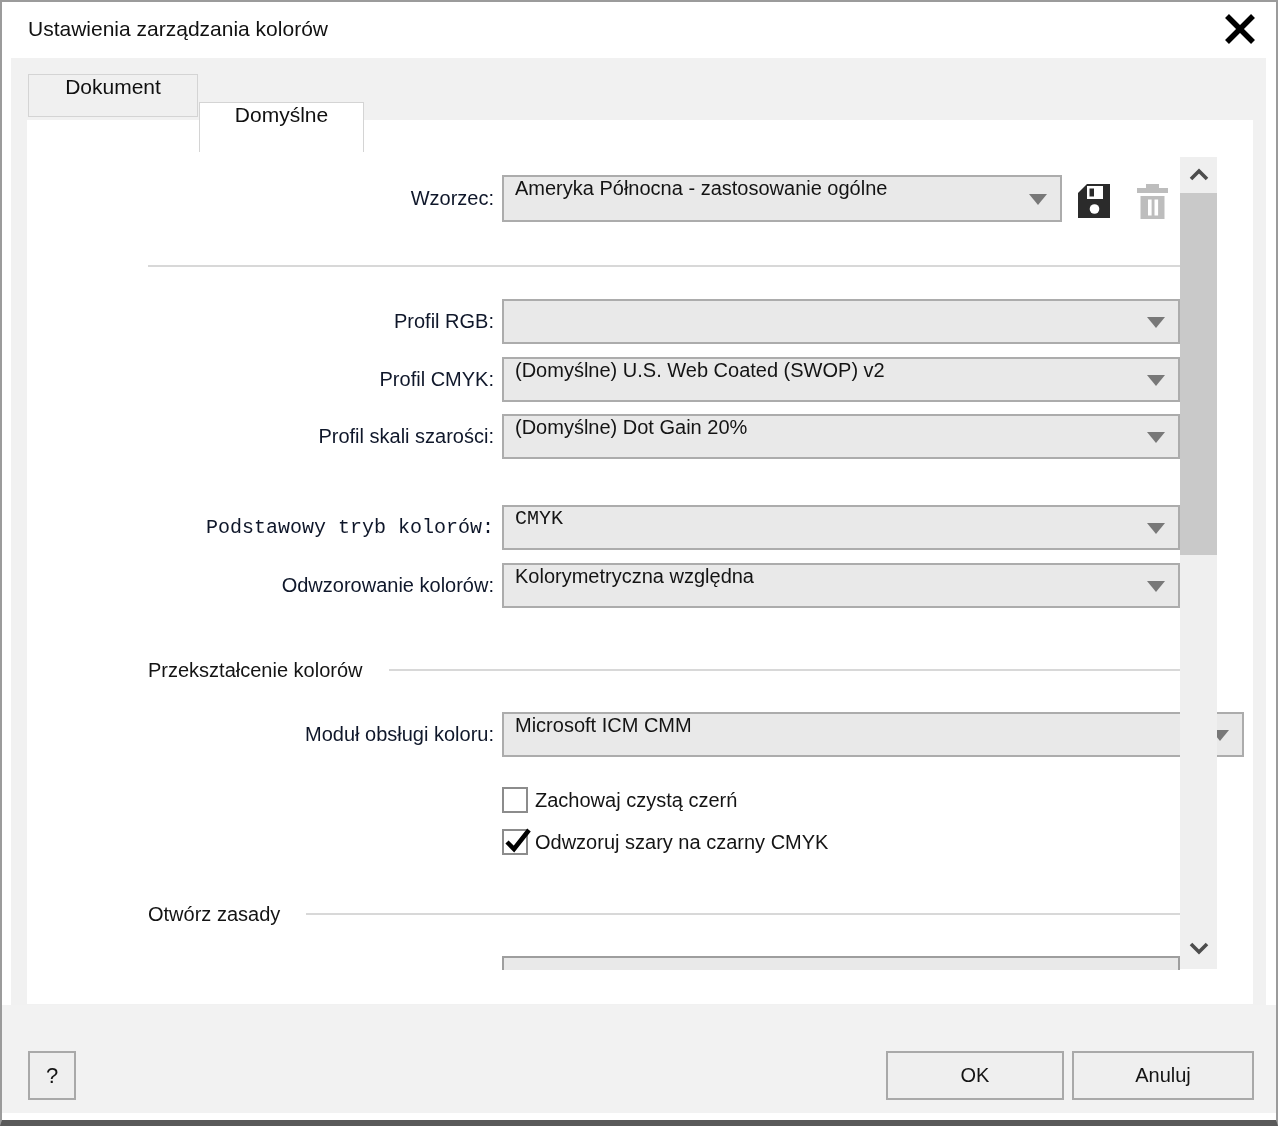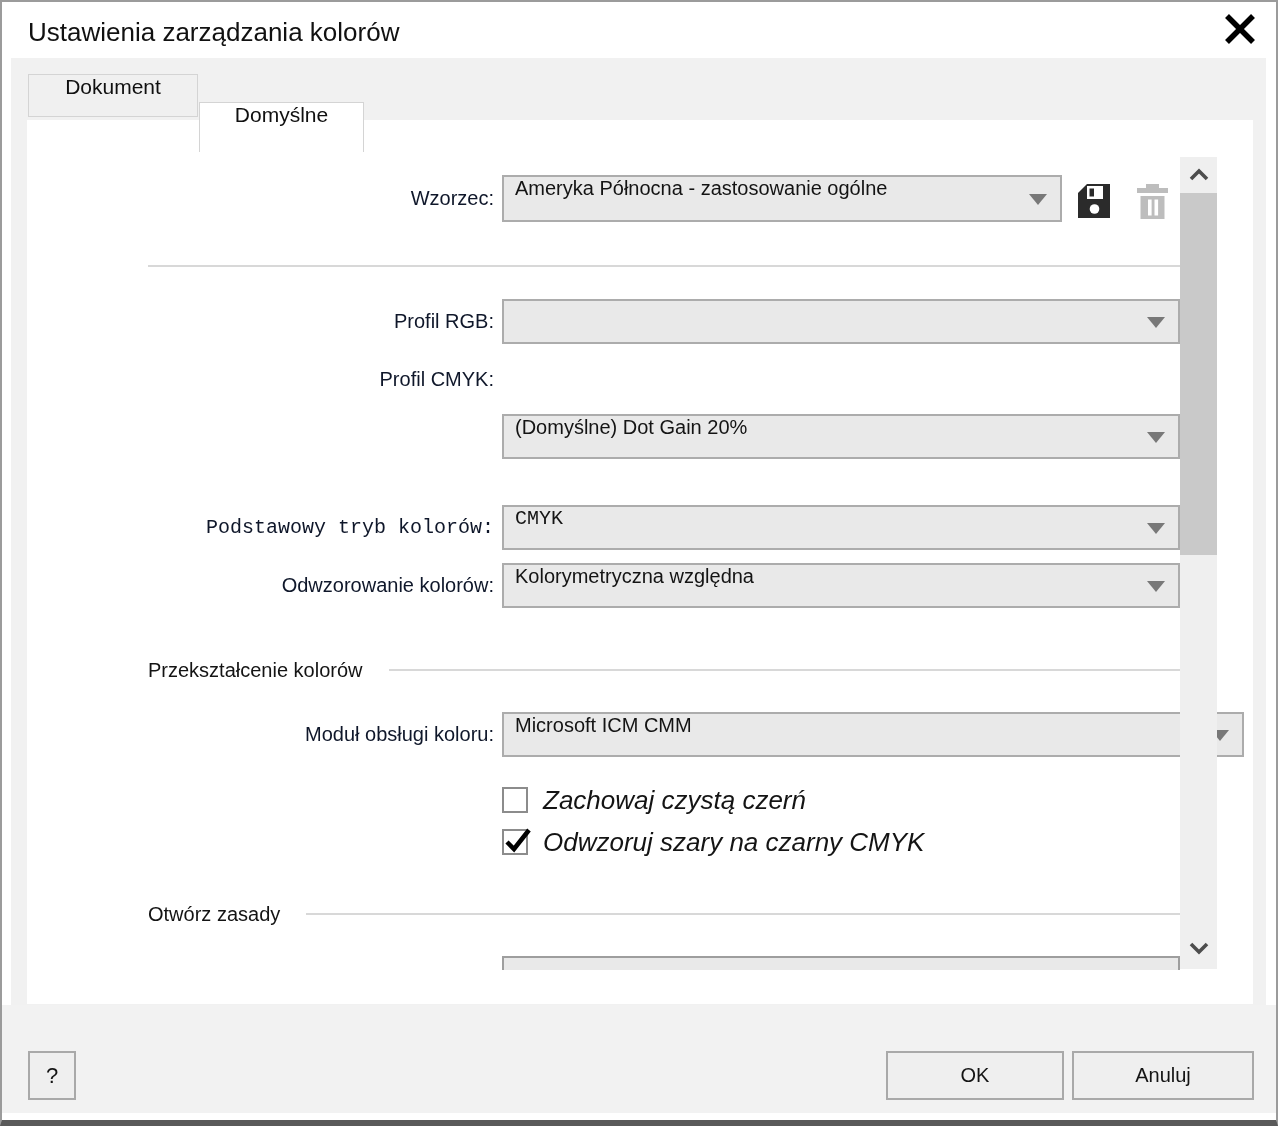--- a/index.html
+++ b/index.html
@@ -7,21 +7,21 @@
   body { font-family:"Liberation Sans", sans-serif; }
 
   .window{
     position:relative; width:1278px; height:1126px; background:#ffffff;
     border:2px solid #9b9b9b; border-bottom:6px solid #5a5a5a;
     overflow:hidden; color:#141414;
   }
 
   .dialog-title{
     position:absolute; left:26px; top:15px;
-    font-size:26px; color:#111;
+    font-size:21px; color:#111;
   }
 
   .close-btn{
     position:absolute; left:1216px; top:6px; width:44px; height:44px;
     display:flex; align-items:center; justify-content:center; cursor:pointer;
     background:transparent; border:none;
   }
 
   
   .panel{
@@ -72,21 +72,21 @@
   }
   .section-row .rule{ flex:1; height:2px; background:#d8d8d8; }
 
   .checkbox-row{ position:absolute; display:flex; align-items:center; }
   .checkbox-box{
     width:26px; height:26px; background:#fff; border:2px solid #8c8c8c;
     position:relative; flex:0 0 auto; cursor:pointer;
   }
   .checkbox-box svg{ position:absolute; left:-1px; top:-6px; overflow:visible; display:none; }
   .checkbox-box.checked svg{ display:block; }
-  .checkbox-label{ font-size:26px; margin-left:15px; white-space:nowrap;font-style:italic; }
+  .checkbox-label{ font-size:20px; margin-left:7px; white-space:nowrap; }
 
   .icon-btn{ position:absolute; background:transparent; border:none; cursor:pointer; padding:0; }
 
   
   .scrollbar{
     position:absolute; left:1153px; top:37px; width:37px; height:812px;
     background:#efefef;
   }
   .scroll-thumb{
     position:absolute; left:0; top:36px; width:37px; height:362px; background:#c9c9c9;
@@ -177,23 +177,28 @@
 
       <div class="form-row" style="top:179px; height:45px;">
         <div class="row-label">Profil RGB:</div>
         <div class="combo" style="left:475px; width:678px; height:45px;">
           <span class="arrow"></span>
         </div>
       </div>
 
       <div class="form-row" style="top:237px; height:45px;">
         <div class="row-label">Profil CMYK:</div>
+        <div class="combo" style="left:475px; width:678px; height:45px;">
+          <span>(Domyślne) U.S. Web Coated (SWOP) v2</span>
+          <span class="arrow"></span>
+        </div>
       </div>
 
       <div class="form-row" style="top:294px; height:45px;">
+        <div class="row-label">Profil skali szarości:</div>
         <div class="combo" style="left:475px; width:678px; height:45px;">
           <span>(Domyślne) Dot Gain 20%</span>
           <span class="arrow"></span>
         </div>
       </div>
 
       <div class="form-row" style="top:385px; height:45px;font-family:Liberation Mono, monospace;">
         <div class="row-label">Podstawowy tryb kolorów:</div>
         <div class="combo" style="left:475px; width:678px; height:45px;">
           <span>CMYK</span>

